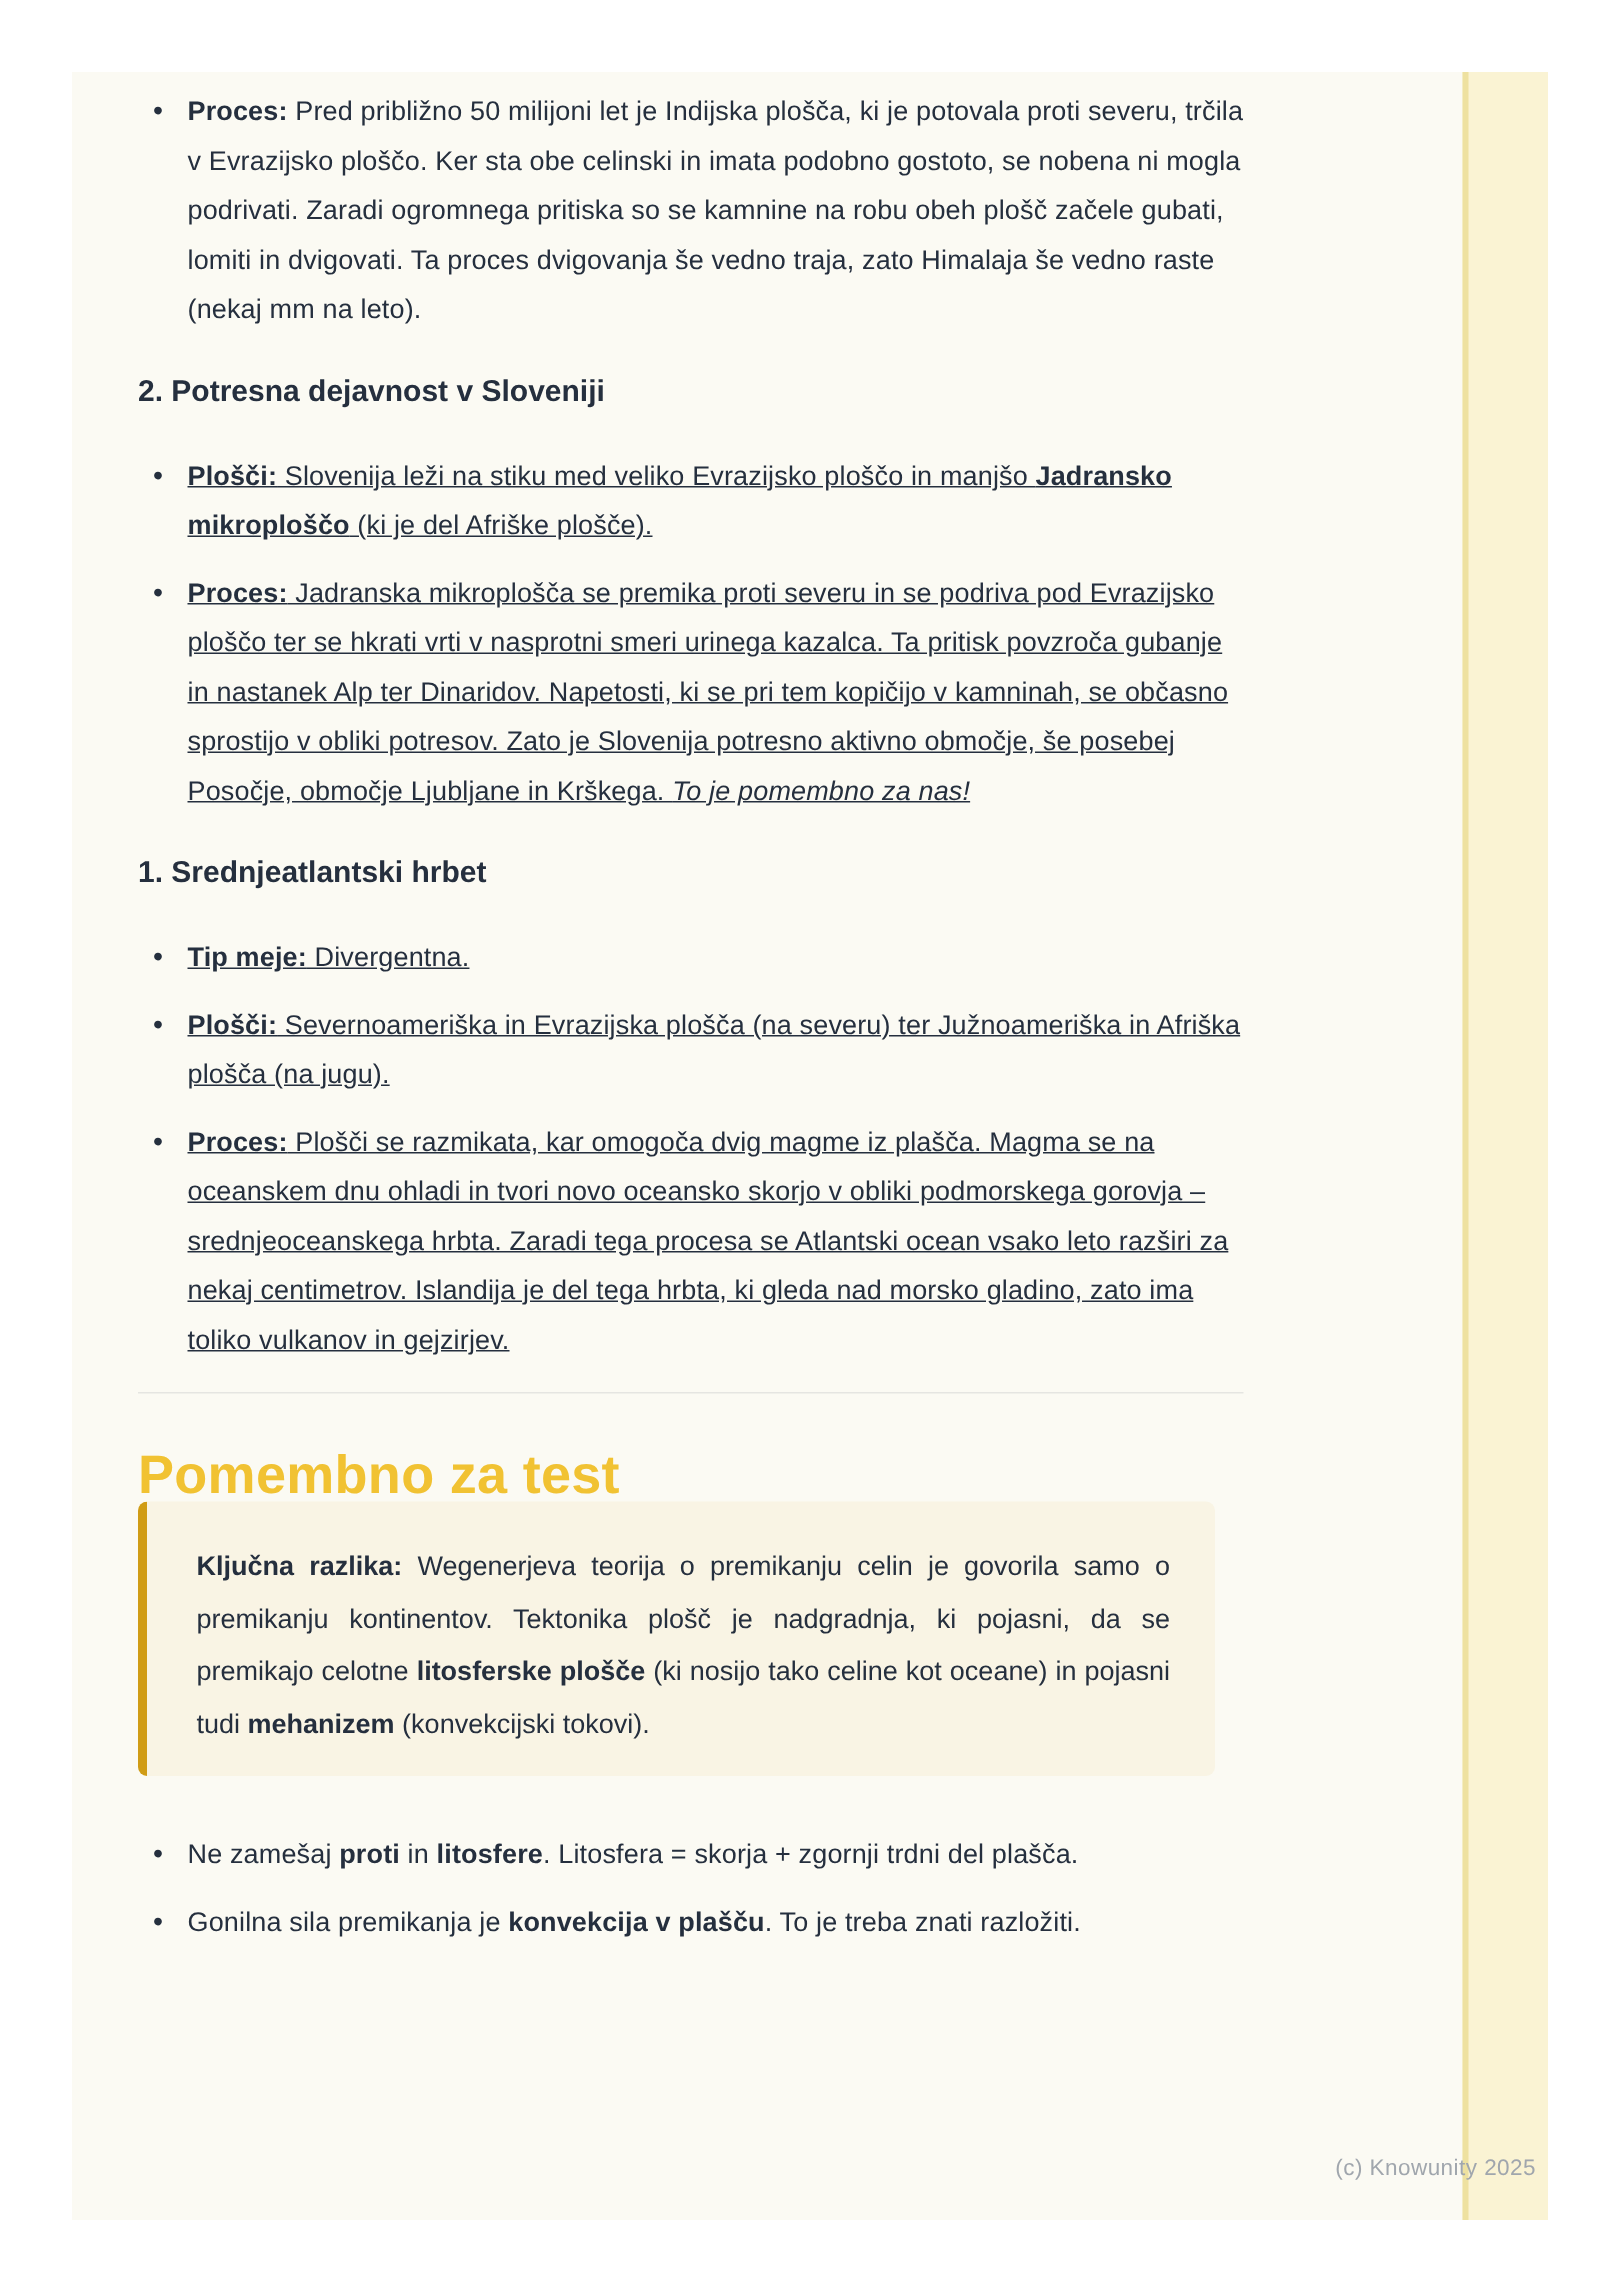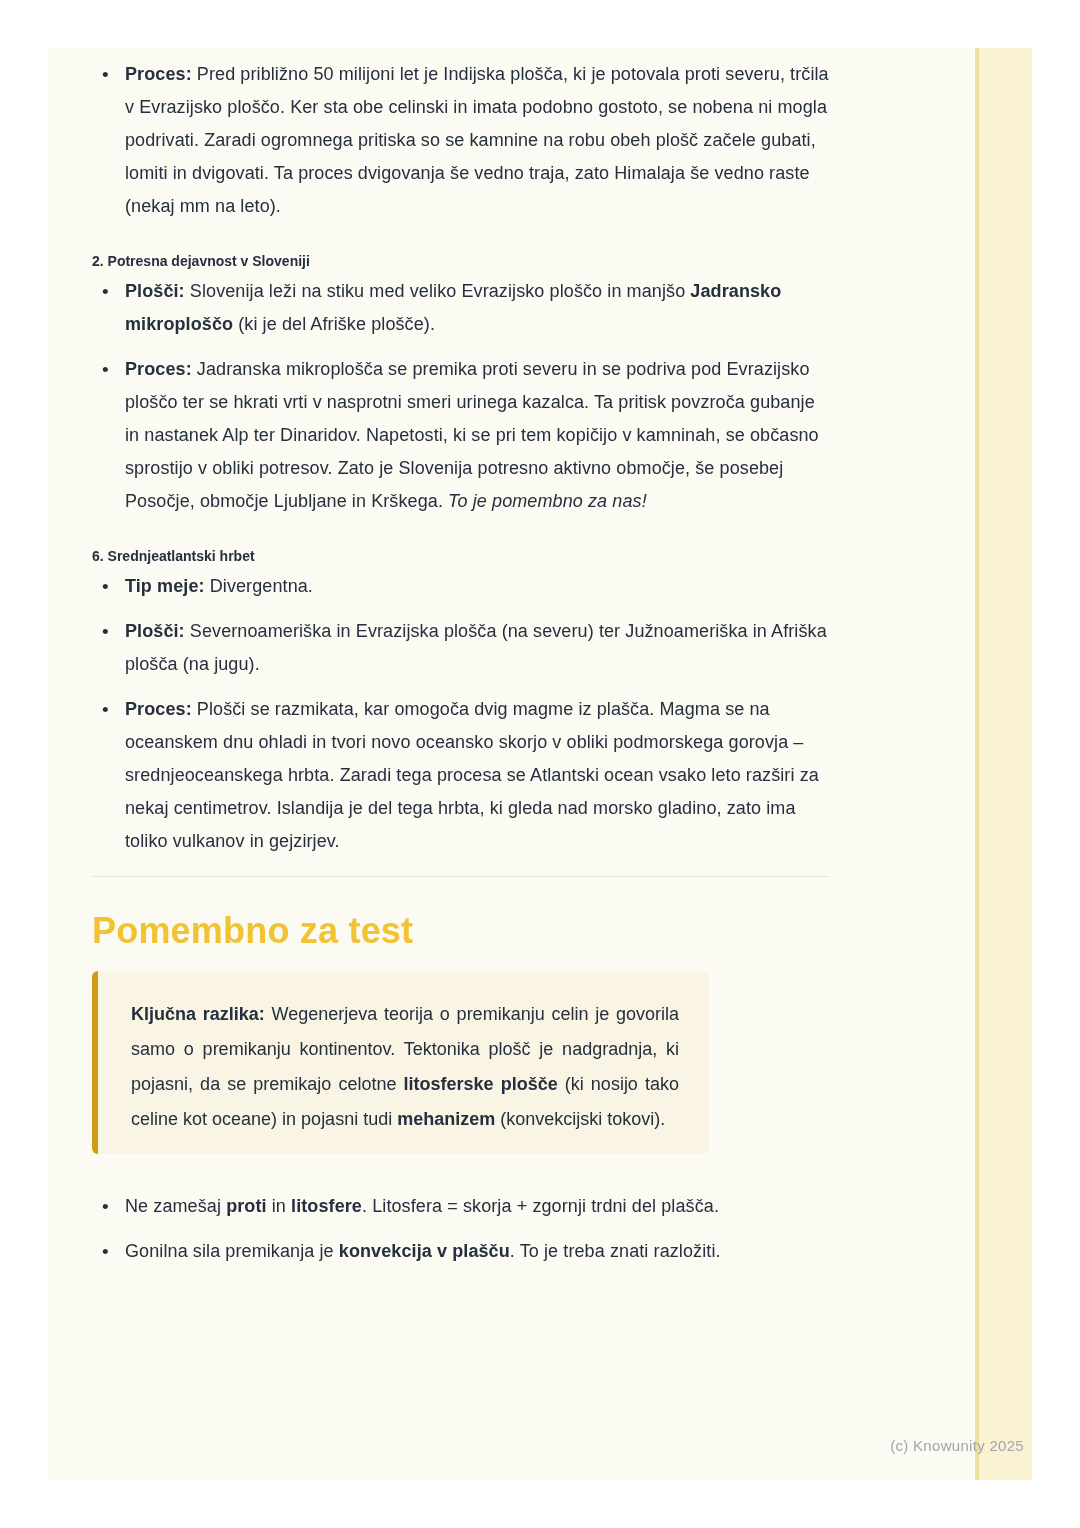--- a/index.html
+++ b/index.html
@@ -16,46 +16,46 @@
     color:var(--text);
   }
   .card{position:absolute;left:48px;top:48px;width:927px;height:1432px;background:var(--card-bg);}
   .stripe{position:absolute;left:975px;top:48px;width:57px;height:1432px;background:var(--stripe-fill);border-left:4px solid var(--stripe-edge);}
   .content{position:absolute;left:92px;top:48px;width:737px;}
   ul.bullets{list-style:none;margin:0;padding:0;}
   .content > ul.bullets:first-child{margin-top:10px;}
   ul.bullets li{position:relative;padding-left:33px;font-size:18px;line-height:33px;letter-spacing:0.1px;}
   ul.bullets li + li{margin-top:12px;}
   ul.bullets li::before{content:"\2022";position:absolute;left:10px;top:0;font-size:19px;color:var(--text);}
-  h3.section-heading{margin:24px 0 0;font-size:14px;line-height:28px;font-weight:700;color:var(--text);}
-  h3.section-heading + ul.bullets{}
+  h3.section-heading{margin:24px 0 0;font-size:20px;line-height:28px;font-weight:700;color:var(--text);}
+  h3.section-heading + ul.bullets{margin-top:26px;text-decoration:underline;}
   hr.divider{border:none;border-top:1px solid var(--divider);margin:18px 0 0;width:100%;}
   h2.gold-heading{margin:36px 0 0;font-size:36px;line-height:36px;font-weight:700;color:var(--gold);letter-spacing:0.2px;}
-  .callout{margin-top:22px;background:var(--callout-bg);border-left:6px solid var(--callout-border);border-radius:6px;padding:26px 30px 17px 33px;width:617px;}
+  .callout{background:var(--callout-bg);border-left:6px solid var(--callout-border);border-radius:6px;padding:26px 30px 17px 33px;width:718px;}
   .callout p{margin:0;font-size:18px;line-height:35px;text-align:justify;color:var(--text);}
   .callout + ul.bullets{margin-top:36px;}
   strong{font-weight:700;}
   em{font-style:italic;}
   .watermark{position:absolute;top:1437px;right:56px;font-size:15px;letter-spacing:0.3px;color:var(--watermark);}
 </style>
 </head>
 <body style="--page-bg: #ffffff; --card-bg: #fbfaf3; --stripe-fill: #faf3d3; --stripe-edge: #eee1a0; --text: #252f3e; --gold: #f1c232; --callout-bg: #f9f4e4; --callout-border: #d09c15; --divider: #e5e5e1; --watermark: #a0a6ad;">
 
 <div class="card"></div>
 <div class="stripe"></div>
 <main class="content">
     <ul class="bullets">
       <li><strong>Proces:</strong><span> Pred približno 50 milijoni let je Indijska plošča, ki je potovala proti severu, trčila v Evrazijsko ploščo. Ker sta obe celinski in imata podobno gostoto, se nobena ni mogla podrivati. Zaradi ogromnega pritiska so se kamnine na robu obeh plošč začele gubati, lomiti in dvigovati. Ta proces dvigovanja še vedno traja, zato Himalaja še vedno raste (nekaj mm na leto).</span></li>
     </ul>
     <h3 class="section-heading">2. Potresna dejavnost v Sloveniji</h3>
     <ul class="bullets">
       <li><strong>Plošči:</strong><span> Slovenija leži na stiku med veliko Evrazijsko ploščo in manjšo </span><strong>Jadransko mikroploščo</strong><span> (ki je del Afriške plošče).</span></li>
       <li><strong>Proces:</strong><span> Jadranska mikroplošča se premika proti severu in se podriva pod Evrazijsko ploščo ter se hkrati vrti v nasprotni smeri urinega kazalca. Ta pritisk povzroča gubanje in nastanek Alp ter Dinaridov. Napetosti, ki se pri tem kopičijo v kamninah, se občasno sprostijo v obliki potresov. Zato je Slovenija potresno aktivno območje, še posebej Posočje, območje Ljubljane in Krškega. </span><em>To je pomembno za nas!</em></li>
     </ul>
-    <h3 class="section-heading">6. Srednjeatlantski hrbet</h3>
+    <h3 class="section-heading">1. Srednjeatlantski hrbet</h3>
     <ul class="bullets">
       <li><strong>Tip meje:</strong><span> Divergentna.</span></li>
       <li><strong>Plošči:</strong><span> Severnoameriška in Evrazijska plošča (na severu) ter Južnoameriška in Afriška plošča (na jugu).</span></li>
       <li><strong>Proces:</strong><span> Plošči se razmikata, kar omogoča dvig magme iz plašča. Magma se na oceanskem dnu ohladi in tvori novo oceansko skorjo v obliki podmorskega gorovja – srednjeoceanskega hrbta. Zaradi tega procesa se Atlantski ocean vsako leto razširi za nekaj centimetrov. Islandija je del tega hrbta, ki gleda nad morsko gladino, zato ima toliko vulkanov in gejzirjev.</span></li>
     </ul>
     <hr class="divider">
     <h2 class="gold-heading">Pomembno za test</h2>
     <div class="callout">
       <p><strong>Ključna razlika:</strong><span> Wegenerjeva teorija o premikanju celin je govorila samo o premikanju kontinentov. Tektonika plošč je nadgradnja, ki pojasni, da se premikajo celotne </span><strong>litosferske plošče</strong><span> (ki nosijo tako celine kot oceane) in pojasni tudi </span><strong>mehanizem</strong><span> (konvekcijski tokovi).</span></p>
     </div>

